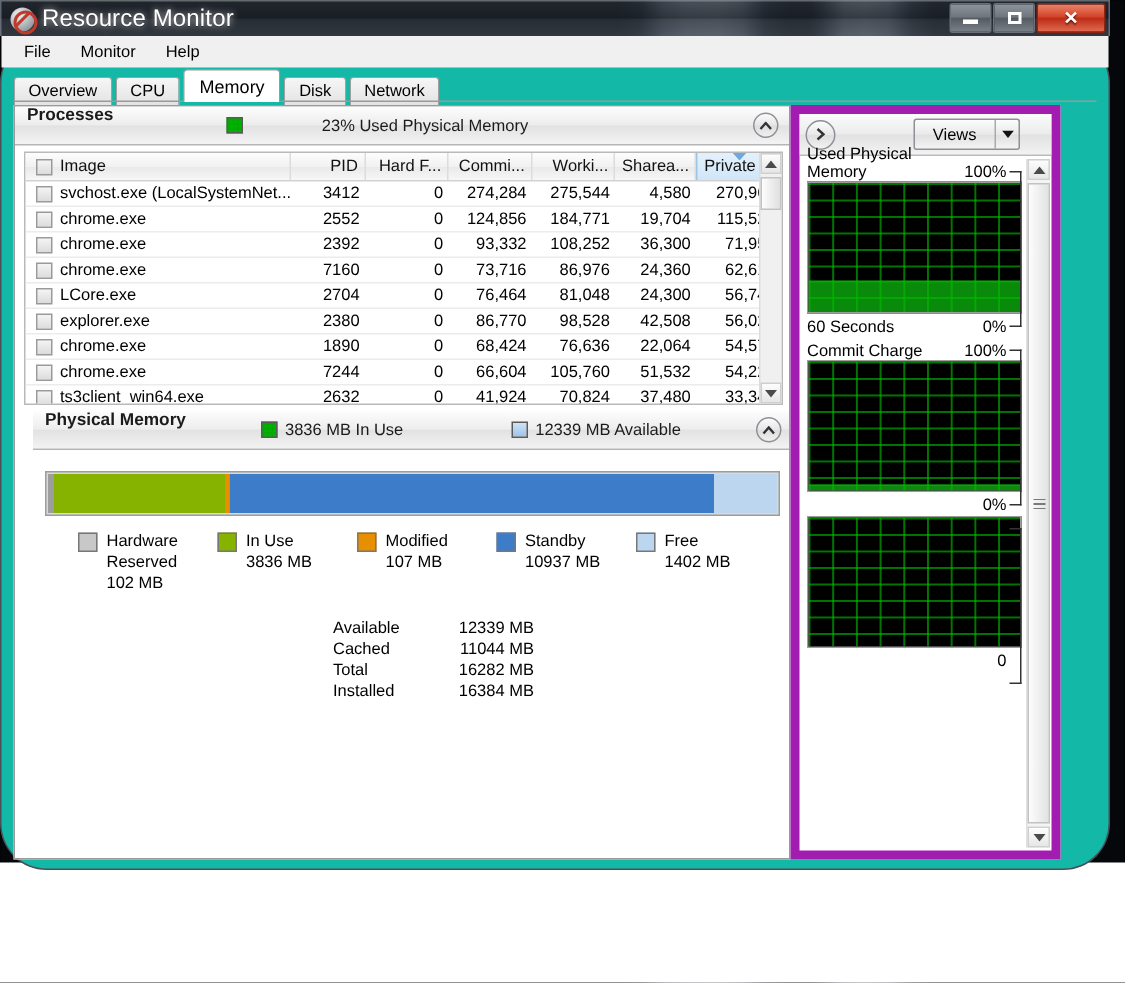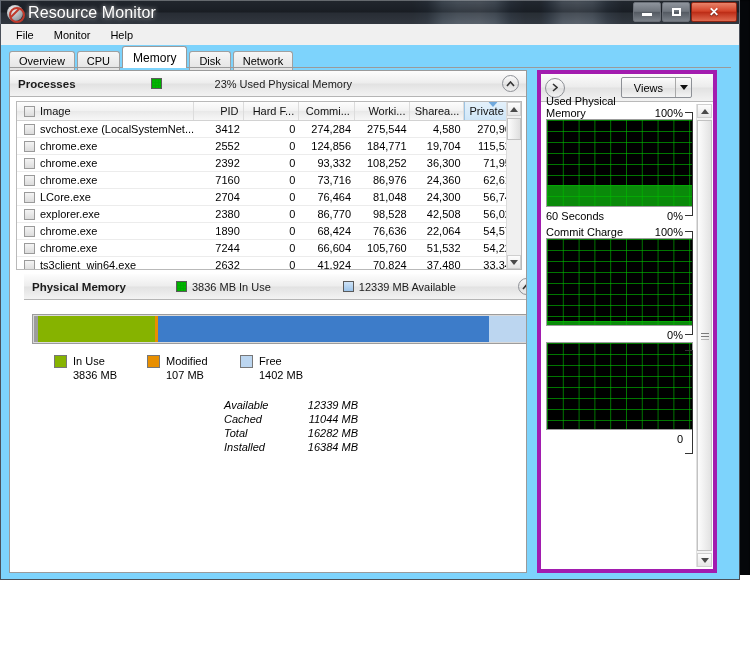--- a/index.html
+++ b/index.html
@@ -66,24 +66,24 @@
   #btn-min .gl { width: 10px; height: 3px; background: #fff; margin-top: 5px; }
   #btn-max .gl { width: 9px; height: 8px; border: 2px solid #fff; }
   #btn-close {
     width: 46px;
     background: linear-gradient(180deg, #e8836a 0%, #d4442a 45%, #bd2d17 52%, #e06a50 100%);
     border-color: #8e2412;
   }
   #btn-close .gl { font-size: 12px; font-weight: bold; text-shadow: 0 1px 1px rgba(0,0,0,.5); }
 
   #client {
-    background: #7dd3fc;
+    background: #14b8a6;
     border-left: 1px solid #4a5059; border-right: 1px solid #4a5059;
     border-bottom: 1px solid #4a5059;
-    height: 556px; position: relative;
+    height: 556px; position: relative; border-radius: 31px;
   }
   #menubar { height: 21px; display: flex; align-items: center; padding-left: 6px; gap: 2px;
              background: #f0f0f0; }
   .menu-item { font-size: 11px; color: #000; padding: 3px 9px; }
 
   
   #tabstrip { position: relative; height: 23px; padding-left: 8px;
               display: flex; align-items: flex-end; }
   .tab {
     font-size: 11px; color: #000; height: 19px; padding: 0 9px;
@@ -99,21 +99,21 @@
   #tabline { position: absolute; left: 8px; right: 8px; bottom: 0; height: 1px; background: #9a9a9a; }
 
   #panes { position: absolute; left: 8px; top: 46px; right: 8px; bottom: 6px; display: flex; }
 
   
   #left {
     width: 518px; background: #fff; border: 1px solid #9a9a9a; position: relative;
     overflow: hidden;
   }
   .group-header {
-    height: 26px; display: flex; align-items: center; position: relative;
+    height: 26px; display: flex; position: relative;
     background: linear-gradient(180deg, #fdfdfd 0%, #ededed 48%, #e2e2e2 52%, #f3f3f3 100%);
     border-bottom: 1px solid #b5b5b5;
   }
   .group-title { font-size: 11.5px; font-weight: bold; color: #1b1b1b; margin-left: 8px; }
   .hdr-stat { display: flex; align-items: center; font-size: 11px; color: #1b1b1b; }
   .swatch { width: 11px; height: 11px; margin-right: 5px; border: 1px solid #5a5a5a; }
   .sw-green {
     background: #00b400;
     background-image: linear-gradient(#0a0 1px, transparent 1px), linear-gradient(90deg,#0a0 1px,transparent 1px);
     background-size: 3px 3px;
@@ -158,35 +158,35 @@
   
   .sbar { position: absolute; right: 0; top: 0; width: 15px; bottom: 0;
           background: #f0f0f0; border-left: 1px solid #dcdcdc; }
   .sb-btn { height: 14px; display: flex; align-items: center; justify-content: center;
             background: linear-gradient(180deg,#fdfdfd,#e6e6e6); border: 1px solid #cfcfcf; }
   .sb-btn.bot { position: absolute; bottom: 0; left: 0; right: 0; }
   .sb-thumb { position: absolute; left: 0; right: 0; top: 16px; height: 22px;
               background: linear-gradient(90deg,#fdfdfd,#dfdfdf); border: 1px solid #c2c2c2; }
 
   
-  #pm-section { position: absolute; left: 14px; top: 203px; width: 518px; }
+  #pm-section { position: absolute; left: 0; top: 203px; width: 518px; padding-left: 12px; }
   #mem-bar-wrap { margin: 14px 8px 0 8px; height: 30px;
                   border: 1px solid #9c9c9c; background: #d9d9d9; display: flex; padding: 1px; }
   .seg { height: 100%; }
   #mem-legend { display: flex; margin: 10px 0 0 30px; }
   .leg { display: flex; align-items: flex-start; width: 93px; }
   .leg-sw { width: 13px; height: 13px; border: 1px solid #777; margin-right: 6px; margin-top: 1px; flex: none; }
   .leg-txt { font-size: 11px; color: #000; line-height: 14px; }
-  #mem-summary { margin: 16px 0 0 200px; font-style: italic; }
+  #mem-summary { margin: 16px 0 0 200px; }
   .sum-row { display: flex; font-size: 11px; color: #000; line-height: 14px; }
   .sum-k { width: 62px; } .sum-v { width: 72px; text-align: right; }
 
   
-  #right { width: 180px; margin-left: 10px; background: #fff;
-           border: 4px solid #a21caf; position: relative; overflow: hidden; }
+  #right { width: 180px; margin-left: 0; background: #fff;
+           border: 6px solid #a21caf; position: relative; overflow: hidden; }
   #right-toolbar {
     height: 28px; display: flex; align-items: center; padding: 0 4px;
     background: linear-gradient(180deg,#fbfbfb 0%, #ececec 48%, #e2e2e2 52%, #f2f2f2 100%);
     border-bottom: 1px solid #b9b9b9;
   }
   .rbtn {
     width: 20px; height: 20px; border-radius: 50%; border: 1px solid #8d9096;
     background: linear-gradient(180deg,#fcfcfc 0%, #e8e8e8 50%, #dedede 52%, #f2f2f2 100%);
     display: flex; align-items: center; justify-content: center;
   }
@@ -462,26 +462,34 @@
 
           <div id="mem-bar-wrap">
               <div class="seg" style="width: 0.8%; background: rgb(157, 157, 157);"></div>
               <div class="seg" style="width: 23.4%; background: rgb(134, 179, 0);"></div>
               <div class="seg" style="width: 0.8%; background: rgb(232, 143, 0);"></div>
               <div class="seg" style="width: 66.4%; background: rgb(61, 124, 201);"></div>
               <div class="seg" style="width: 8.6%; background: rgb(188, 214, 240);"></div>
             </div>
           <div id="mem-legend">
               <div class="leg">
+                <span class="leg-sw" style="background: rgb(200, 200, 200);"></span>
+                <span class="leg-txt">Hardware<br>Reserved<br>102 MB</span>
+              </div>
+              <div class="leg">
                 <span class="leg-sw" style="background: rgb(134, 179, 0);"></span>
                 <span class="leg-txt">In Use<br>3836 MB</span>
               </div>
               <div class="leg">
                 <span class="leg-sw" style="background: rgb(232, 143, 0);"></span>
                 <span class="leg-txt">Modified<br>107 MB</span>
+              </div>
+              <div class="leg">
+                <span class="leg-sw" style="background: rgb(61, 124, 201);"></span>
+                <span class="leg-txt">Standby<br>10937 MB</span>
               </div>
               <div class="leg">
                 <span class="leg-sw" style="background: rgb(188, 214, 240);"></span>
                 <span class="leg-txt">Free<br>1402 MB</span>
               </div>
             </div>
           <div id="mem-summary">
               <div class="sum-row">
                 <span class="sum-k">Available</span>
                 <span class="sum-v">12339 MB</span>

